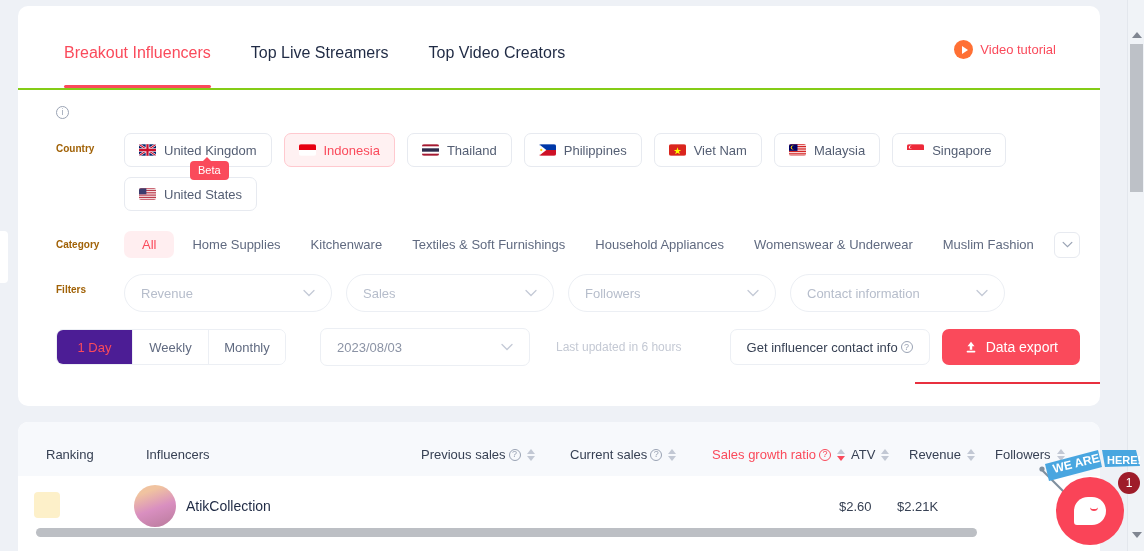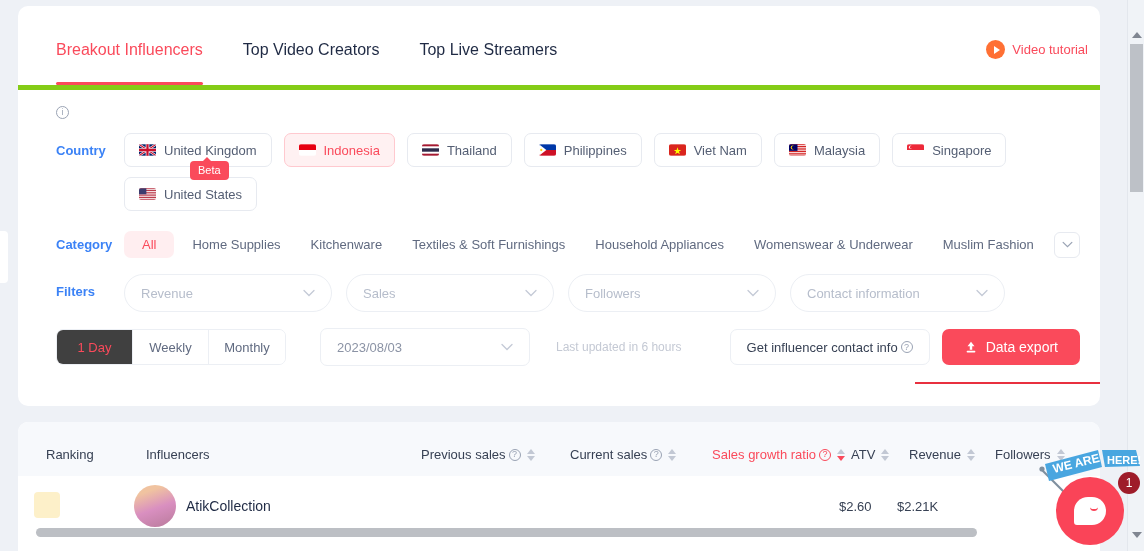--- a/index.html
+++ b/index.html
@@ -28,34 +28,34 @@
     position: absolute; left: 18px; top: 6px; width: 1082px;
     background: #ffffff; border-radius: 10px;
   }
   .card-top { height: 400px; }
   .card-bottom {
     position: absolute; left: 18px; top: 422px; width: 1082px; height: 140px;
     background: #ffffff; border-radius: 10px; overflow: hidden;
   }
 
   
-  .tabs { position: relative; height: 84px; padding: 0 20px; border-bottom: 5px solid #84cc16; }
+  .tabs { position: relative; height: 84px; padding: 0 28px; border-bottom: 2px solid #84cc16; }
   .tabrow { display: flex; align-items: flex-end; height: 100%; gap: 0; }
   .tab {
     position: relative; font-size: 16px; color: #1f2a44;
     padding: 0 20px 26px 20px; cursor: pointer; white-space: nowrap;
   }
   .tab:first-child { padding-left: 18px; }
   .tab.active { color: #fa4a5b; }
   .tab.active::after {
     content: ""; position: absolute; left: 18px; right: 20px; bottom: 0;
     height: 3px; background: #fa4a5b; border-radius: 2px;
   }
   .video-tutorial {
-    position: absolute; right: 12px; top: 34px;
+    position: absolute; right: 44px; top: 34px;
     display: flex; align-items: center; gap: 7px;
     color: #fa4a5b; font-size: 13px; cursor: pointer;
   }
   .play-circle {
     width: 19px; height: 19px; border-radius: 50%;
     background: #ff7034; display: flex; align-items: center; justify-content: center;
   }
   .play-tri {
     width: 0; height: 0; margin-left: 2px;
     border-left: 6px solid #ffffff;
@@ -70,22 +70,22 @@
   }
   .info-ico {
     display: inline-flex; align-items: center; justify-content: center;
     width: 13px; height: 13px; border: 1px solid #9aa3b4; border-radius: 50%;
     font-size: 9px; color: #9aa3b4; line-height: 1; font-style: normal;
   }
 
   
   .frow { display: flex; padding: 0 20px 0 38px; }
   .frow-label {
-    width: 68px; flex: none; font-size: 13px; font-weight: bold;
-    color: #3b82f6; padding-top: 10px;
+    width: 68px; flex: none; font-size: 10px; font-weight: bold;
+    color: #a16207; padding-top: 10px;
   }
   .frow-body { flex: 1; display: flex; flex-wrap: wrap; align-items: flex-start; }
 
   
   .country-row { margin-top: 14px; position: relative; }
   .cbtn {
     display: inline-flex; align-items: center; gap: 8px;
     height: 34px; padding: 0 14px; margin: 0 12px 10px 0;
     border: 1px solid #e7eaf0; border-radius: 7px;
     background: #fff; color: #545e73; font-size: 13px;
@@ -132,21 +132,21 @@
 
   
   .per-row { margin-top: 16px; position: relative; padding-bottom: 26px; }
   .seg { display: flex; border: 1px solid #eceff4; border-radius: 7px; overflow: hidden; height: 36px; }
   .seg-item {
     display: flex; align-items: center; justify-content: center;
     min-width: 76px; padding: 0 14px; font-size: 13px; color: #606a80;
     background: #fff; cursor: pointer; border-right: 1px solid #eceff4;
   }
   .seg-item:last-child { border-right: none; }
-  .seg-item.sel { background: #404040; color: #fa4a5b; }
+  .seg-item.sel { background: #4c1d95; color: #fa4a5b; }
   .date-box {
     margin-left: 34px; width: 210px; height: 38px;
     border: 1px solid #eceff4; border-radius: 7px; background: #fff;
     display: flex; align-items: center; padding: 0 16px;
     font-size: 13px; color: #8b93a5; cursor: pointer;
   }
   .updated { margin-left: 26px; align-self: center; font-size: 12px; color: #c4c9d4; }
   .contact-btn {
     margin-left: auto; display: flex; align-items: center; gap: 3px;
     height: 36px; padding: 0 16px; border: 1px solid #eceff4;
@@ -245,22 +245,22 @@
 <div class="page">
 
   <div class="left-notch"></div>
   <div class="left-dot"></div>
 
   <div class="card card-top">
 
     <div class="tabs">
       <div class="tabrow">
         <div class="tab active">Breakout Influencers</div>
+        <div class="tab">Top Live Streamers</div>
         <div class="tab">Top Video Creators</div>
-        <div class="tab">Top Live Streamers</div>
       </div>
       <div class="video-tutorial">
         <span class="play-circle">
           <span class="play-tri"></span>
         </span>
         <span>Video tutorial</span>
       </div>
     </div>
 
     <div class="note">

